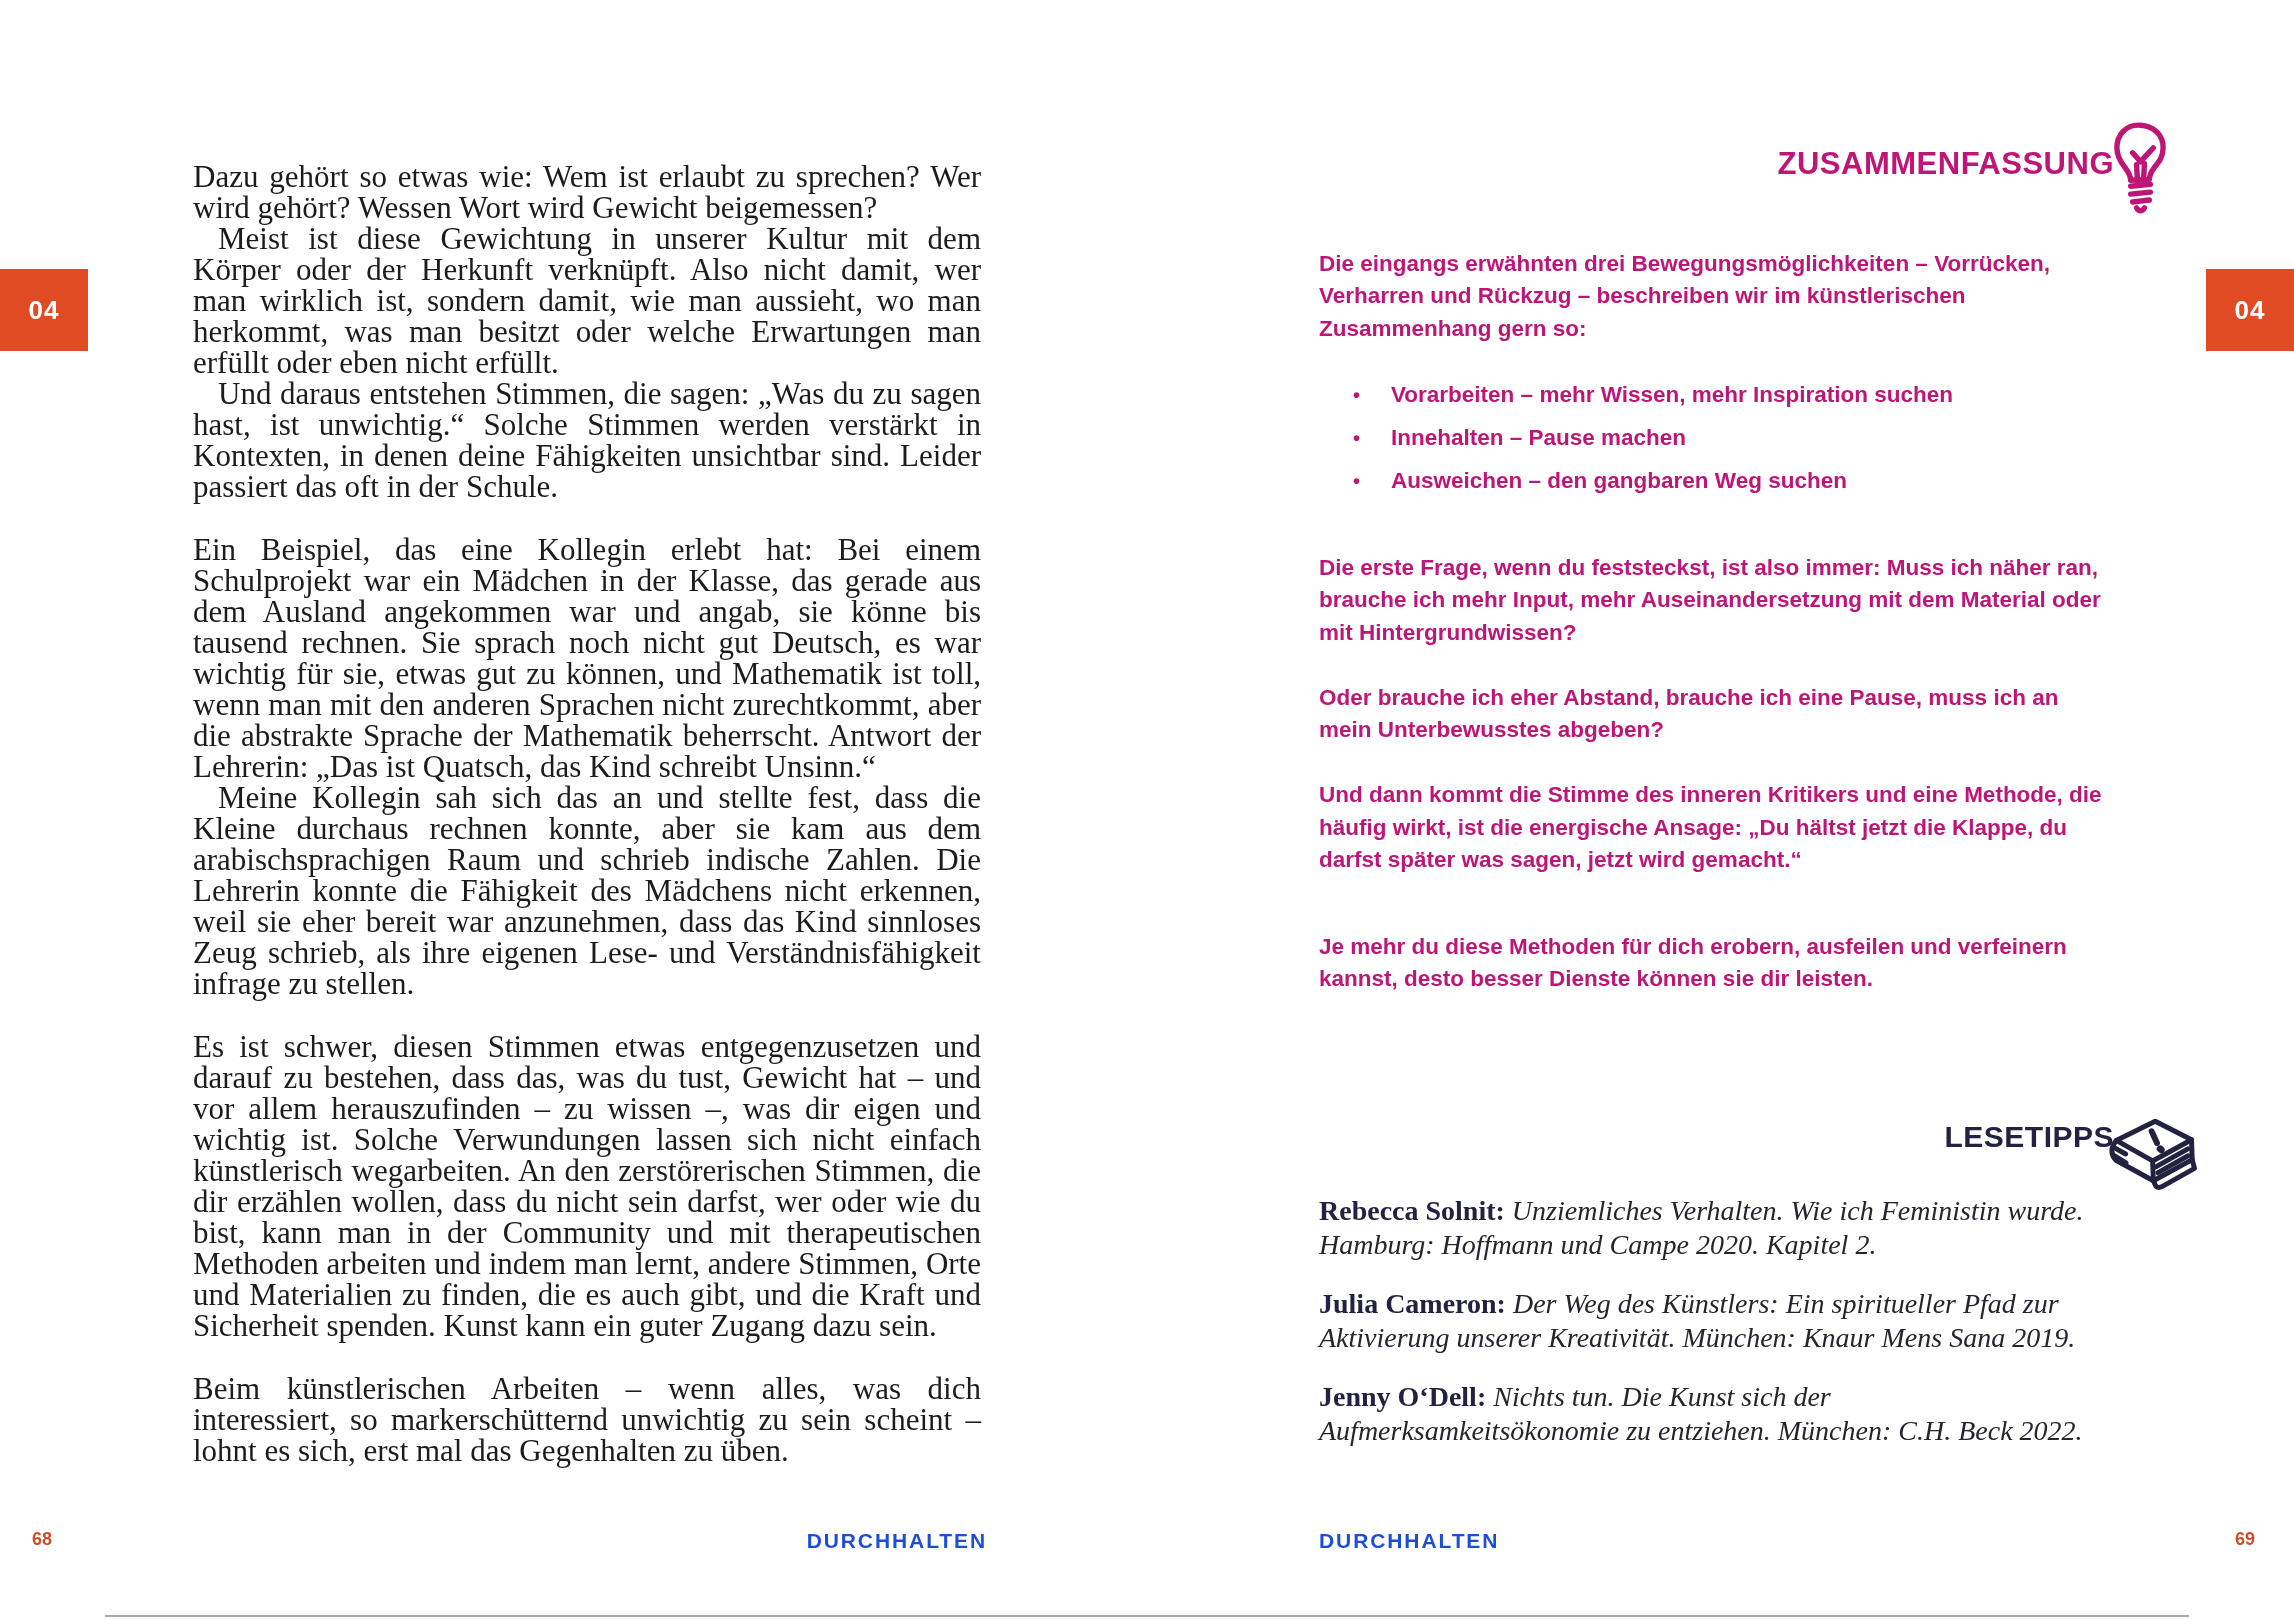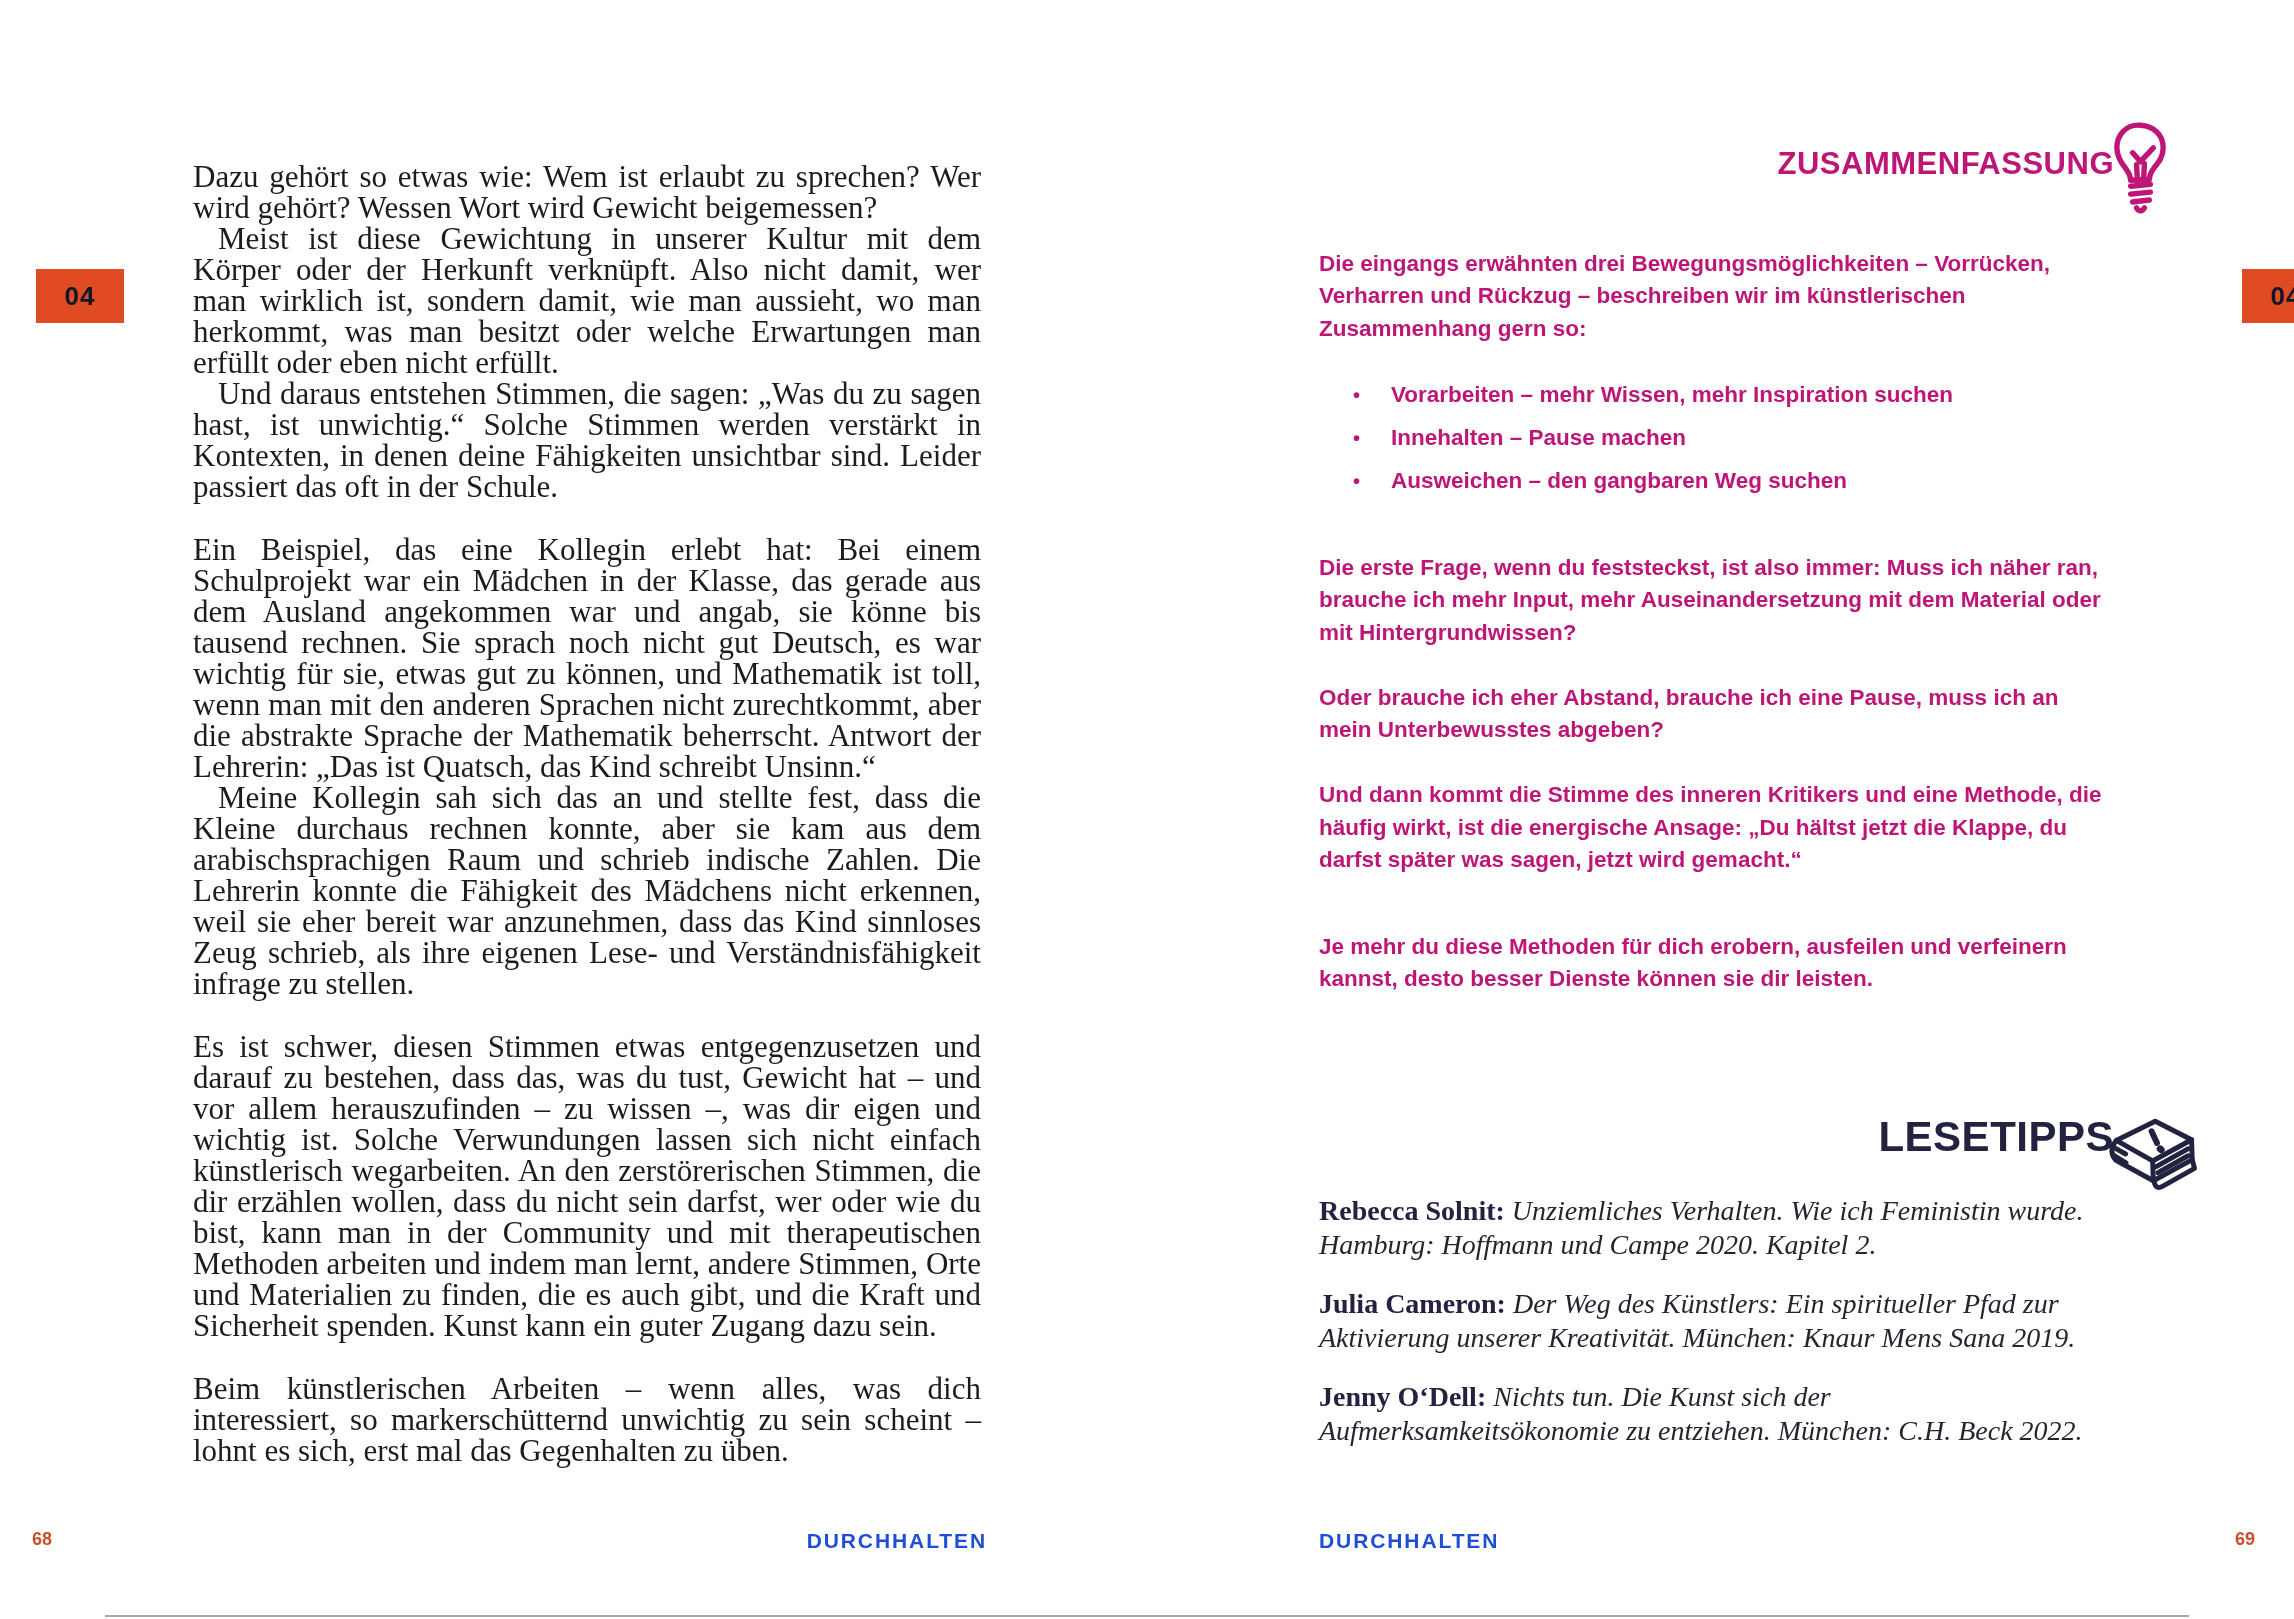--- a/index.html
+++ b/index.html
@@ -5,24 +5,24 @@
   html,body{margin:0;padding:0;}
   body{
     width:2294px;height:1619px;position:relative;overflow:hidden;
     background:#ffffff;
     font-family:"Liberation Serif", serif;
   }
   .spread{position:absolute;inset:0;}
 
   
   .tab{
-    position:absolute;top:269px;width:88px;height:54px;
-    background:#E04B24;color:#0f172a;
+    position:absolute;top:269px;width:88px;height:82px;
+    background:#E04B24;color:#ffffff;
     font-family:"Liberation Sans", sans-serif;font-weight:bold;font-size:26px;
-    display:flex;align-items:center;justify-content:center;letter-spacing:1px;margin-left:36px;
+    display:flex;align-items:center;justify-content:center;letter-spacing:1px;
   }
   .tab-left{left:0;}
   .tab-right{left:2206px;}
 
   
   .left-text{
     position:absolute;left:193px;top:161px;width:788px;
     color:#1E1C1A;font-size:31px;line-height:31px;
     text-align:justify;
   }
@@ -33,21 +33,21 @@
   
   .right-col{position:absolute;left:1319px;top:145px;width:795px;}
 
   .head-row{display:flex;align-items:flex-end;flex-direction:column;}
   .mag-heading{
     font-family:"Liberation Sans", sans-serif;font-weight:bold;font-size:31px;
     color:#BE1677;letter-spacing:0.5px;line-height:38px;white-space:nowrap;
   }
   .mag-rule{flex:1;border-bottom:2.9px solid #BE1677;margin:0 0 7.6px 15.3px;}
   .navy-heading{
-    font-family:"Liberation Sans", sans-serif;font-weight:bold;font-size:42px;
+    font-family:"Liberation Sans", sans-serif;font-weight:bold;font-size:30px;
     color:#232240;letter-spacing:0.5px;line-height:38px;white-space:nowrap;
   }
   .navy-rule{flex:1;border-bottom:3.8px solid #232240;margin:0 0 6.7px 15.3px;}
 
   .mag{
     color:#BE1677;font-family:"Liberation Sans", sans-serif;font-weight:bold;
     font-size:22.5px;line-height:32.5px;margin:0;
   }
   .intro{margin-top:55px;}
   .mt-md{margin-top:32.5px;}

